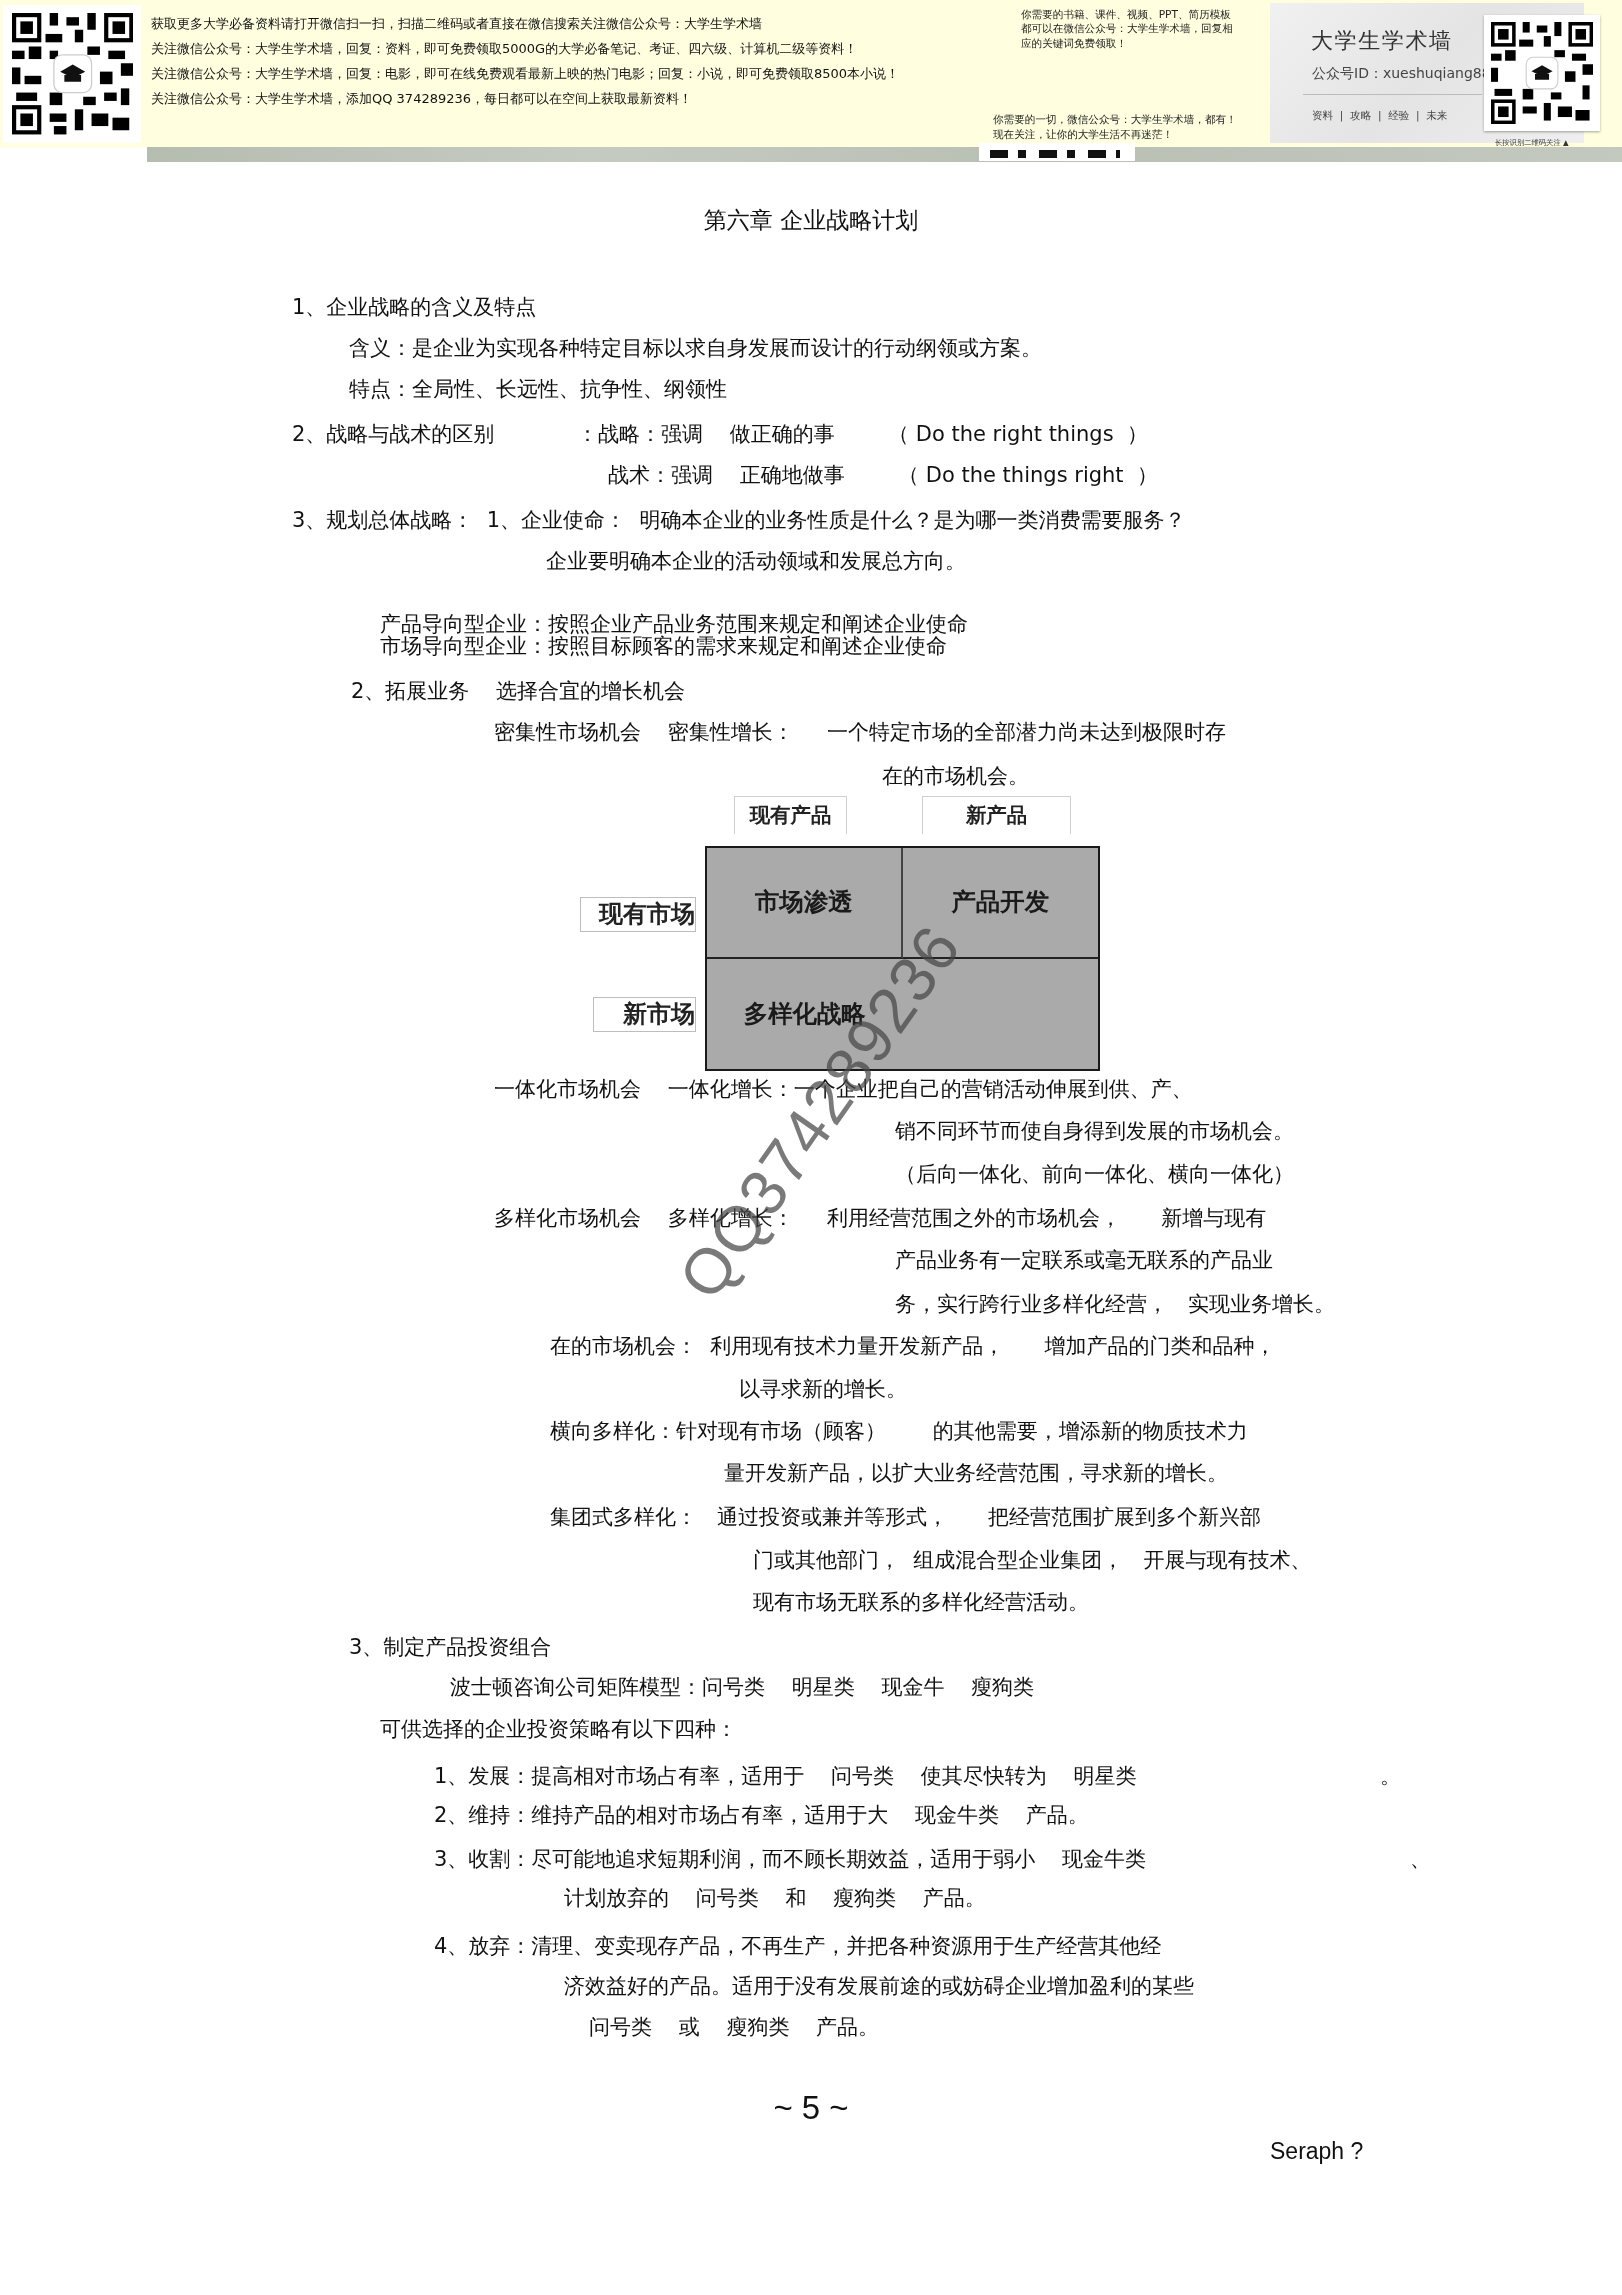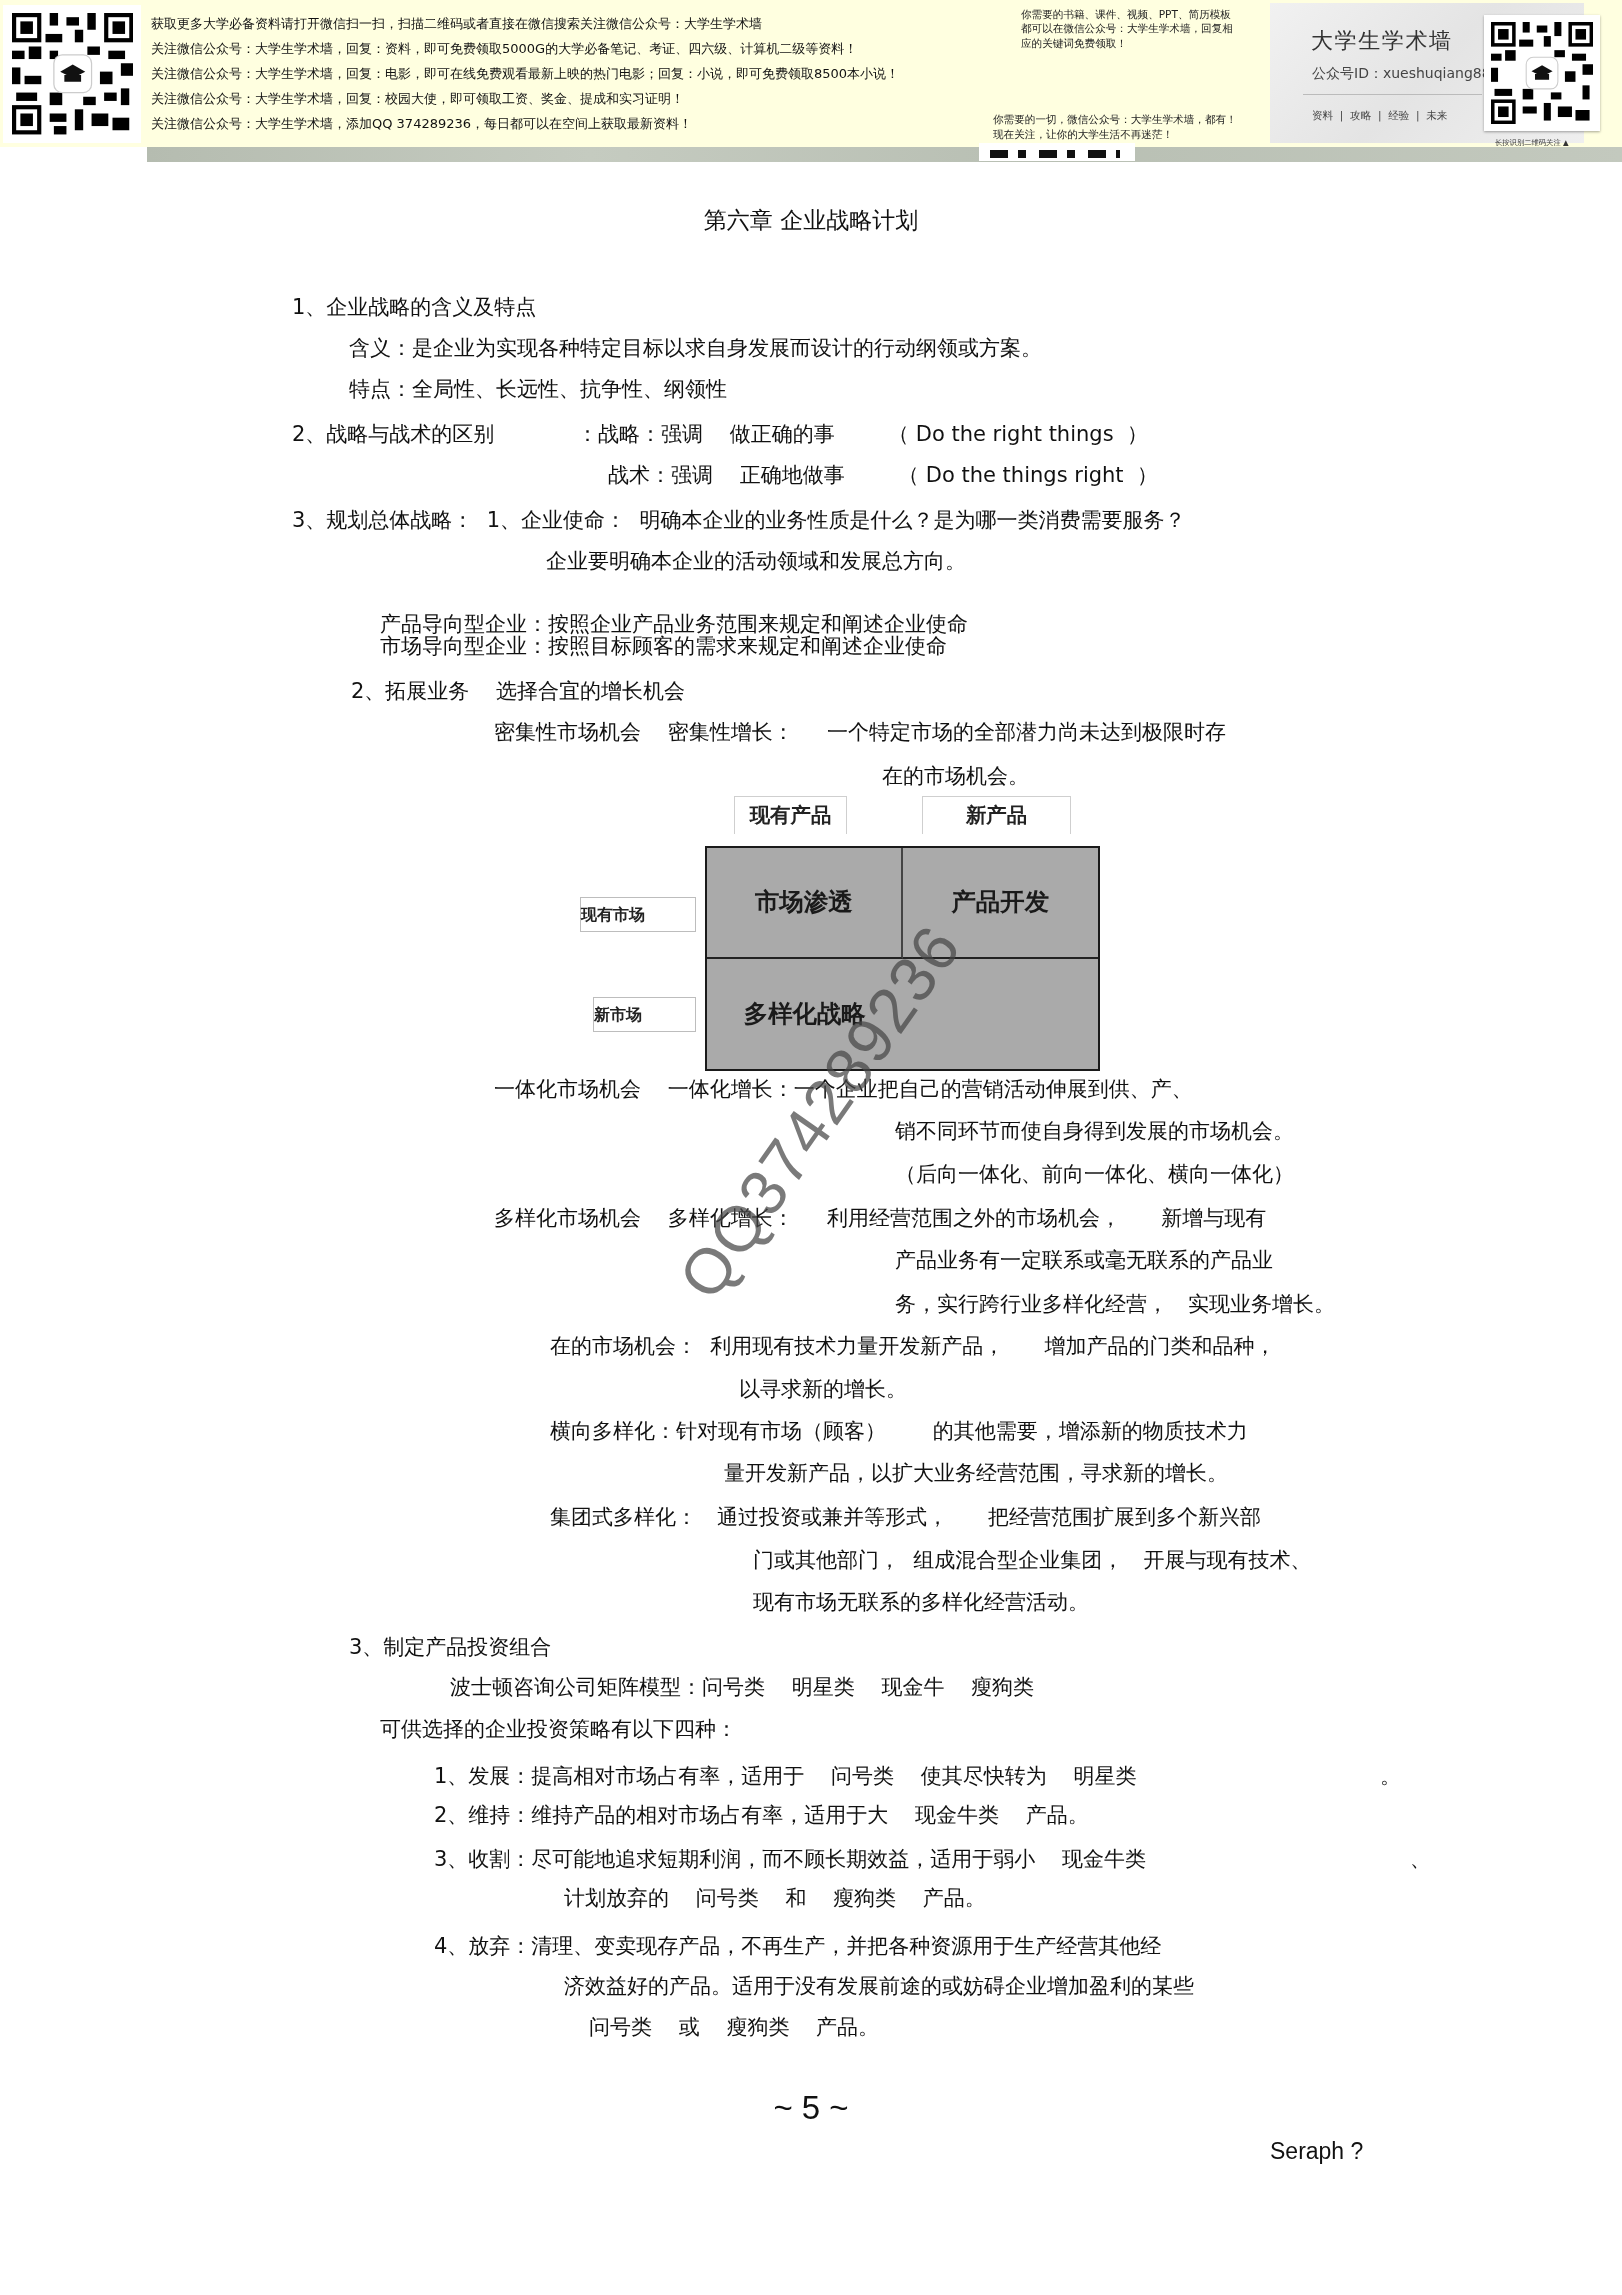--- a/index.html
+++ b/index.html
@@ -50,21 +50,21 @@
   .doc-title { position: absolute; left: 0; width: 1622px; top: 205px; text-align: center; font-size: 23px; }
   .line { position: absolute; font-size: 21px; white-space: pre; line-height: 29px; margin-left: 48px; }
 
   
   .hdr-box {
     position: absolute; background: #fff; border: 1.6px solid #cfcfcf; border-bottom: none;
     font-size: 20.4px; font-weight: bold; text-align: center; line-height: 36px; color: #222;
   }
   .row-box {
     position: absolute; background: #fff; border: 1.6px solid #bdbdbd;
-    font-size: 16px; font-weight: bold; text-align: left; line-height: 33px; color: #222;
+    font-size: 24px; font-weight: bold; text-align: right; line-height: 33px; color: #222;
   }
   .matrix {
     position: absolute; left: 705px; top: 846px; width: 391px; height: 221px;
     border: 2.4px solid #1a1a1a; background: #aaaaaa;
     display: grid; grid-template-columns: 1fr 1fr; grid-template-rows: 1fr 1fr;
   }
   .cell {
     display: flex; align-items: center; justify-content: center;
     font-size: 24.4px; font-weight: bold; color: #1a1a1a;
   }
@@ -125,21 +125,20 @@
       </g>
       <rect x="10" y="10" width="9" height="9" rx="2" fill="#fff" stroke="#ccc" stroke-width="0.3"></rect>
       <path d="M11.5 14 L14.5 12.3 L17.5 14 L14.5 15.5 Z" fill="#111"></path>
       <path d="M12.5 14.8 v1.6 h4 v-1.6" fill="#111"></path>
     </svg>
   </div>
   <div class="promo-lines">
     <div class="promo-line">获取更多大学必备资料请打开微信扫一扫，扫描二维码或者直接在微信搜索关注微信公众号：大学生学术墙</div>
     <div class="promo-line">关注微信公众号：大学生学术墙，回复：资料，即可免费领取5000G的大学必备笔记、考证、四六级、计算机二级等资料！</div>
     <div class="promo-line">关注微信公众号：大学生学术墙，回复：电影，即可在线免费观看最新上映的热门电影；回复：小说，即可免费领取8500本小说！</div>
-    <div class="promo-line">关注微信公众号：大学生学术墙，回复：校园大使，即可领取工资、奖金、提成和实习证明！</div>
     <div class="promo-line">关注微信公众号：大学生学术墙，添加QQ 374289236，每日都可以在空间上获取最新资料！</div>
   </div>
   <div class="promo-right">
     <div class="blk">
       <div>你需要的书籍、课件、视频、PPT、简历模板</div>
       <div>都可以在微信公众号：大学生学术墙，回复相</div>
       <div>应的关键词免费领取！</div>
     </div>
   </div>
   <div class="promo-right2">

